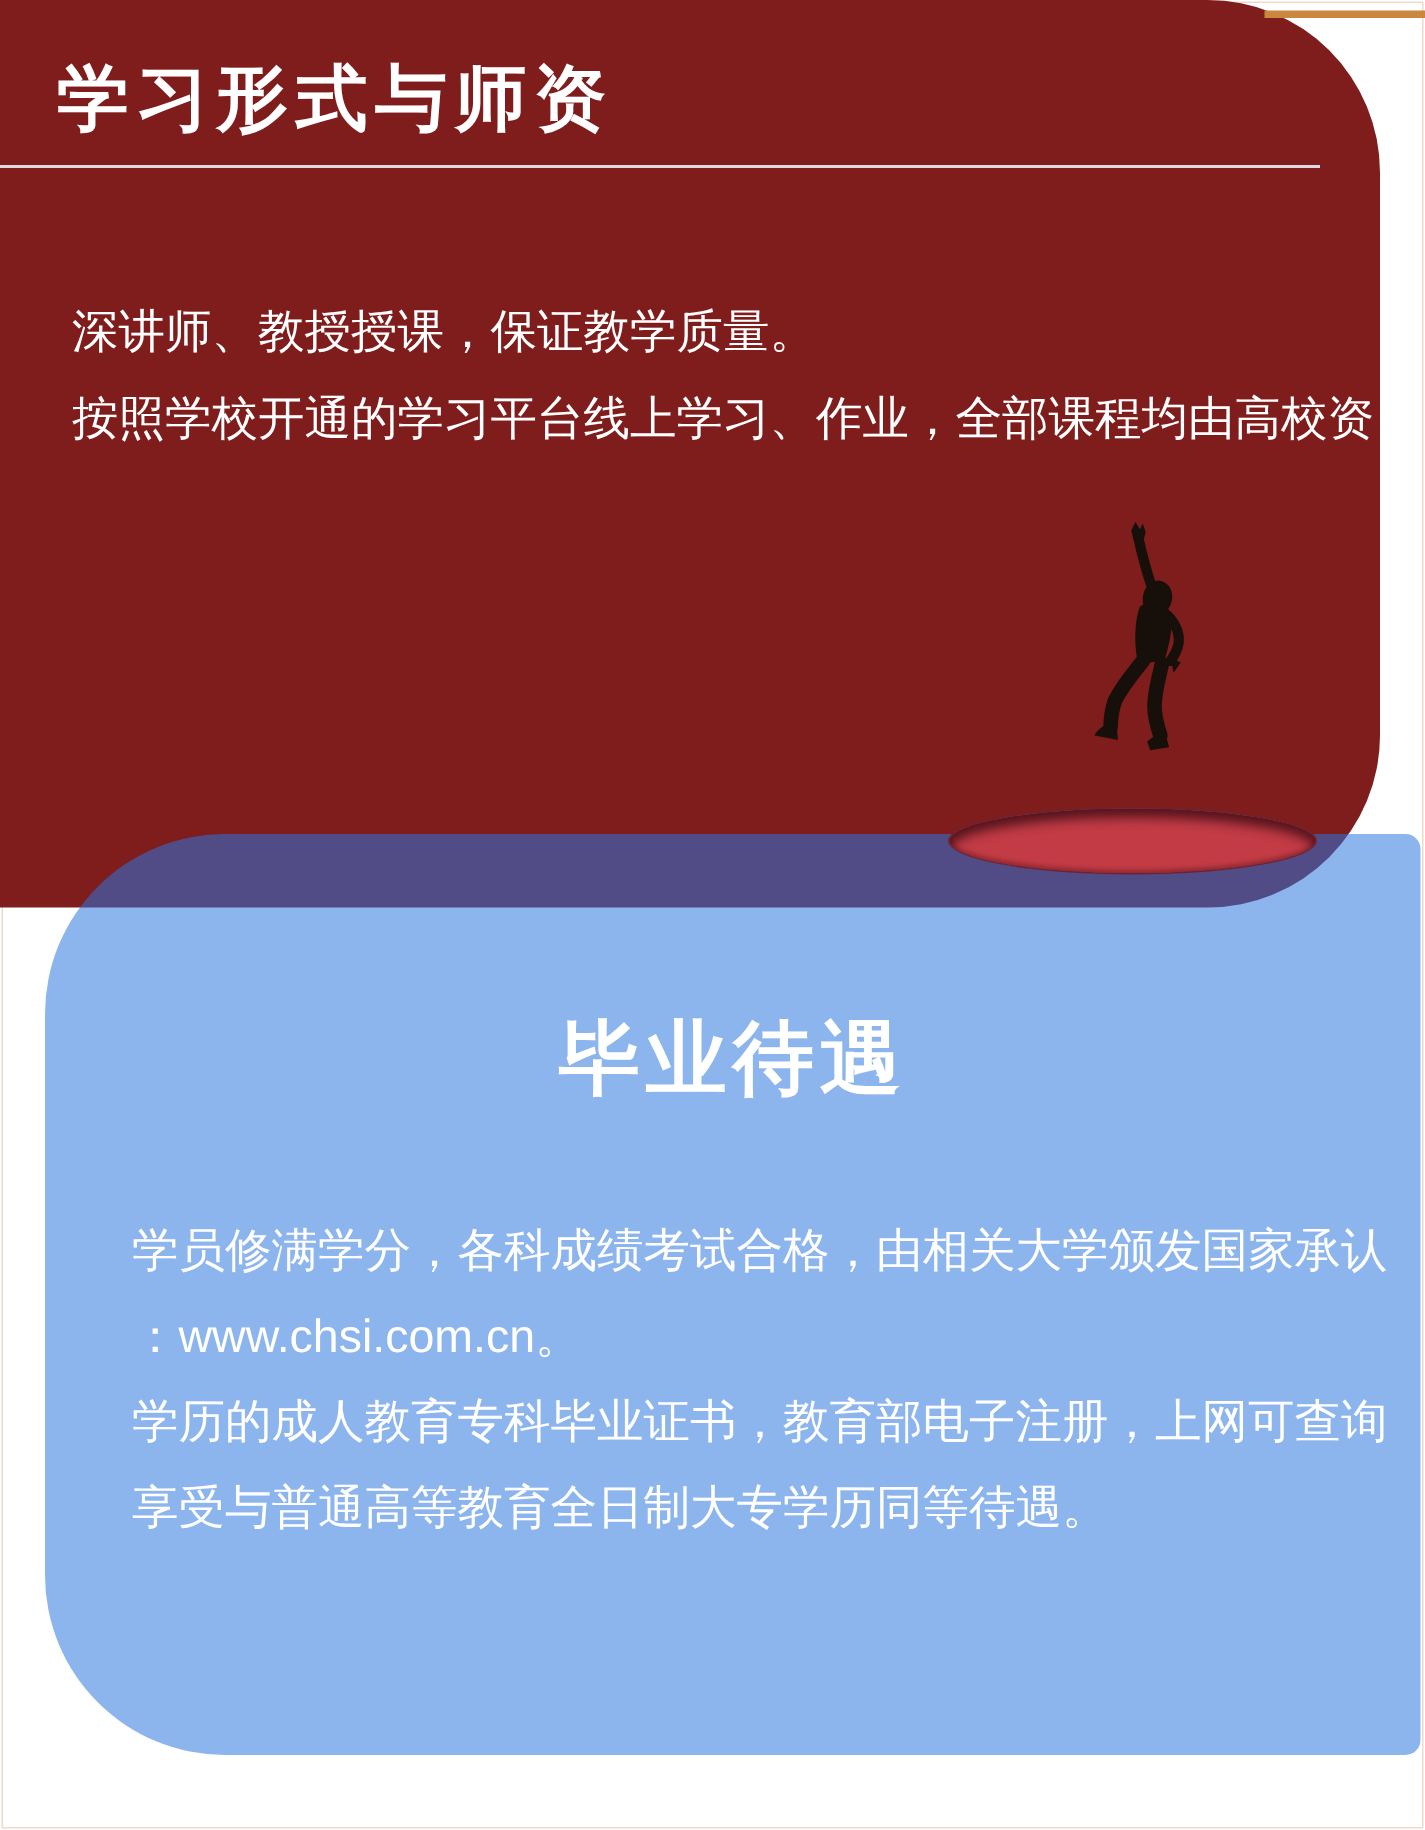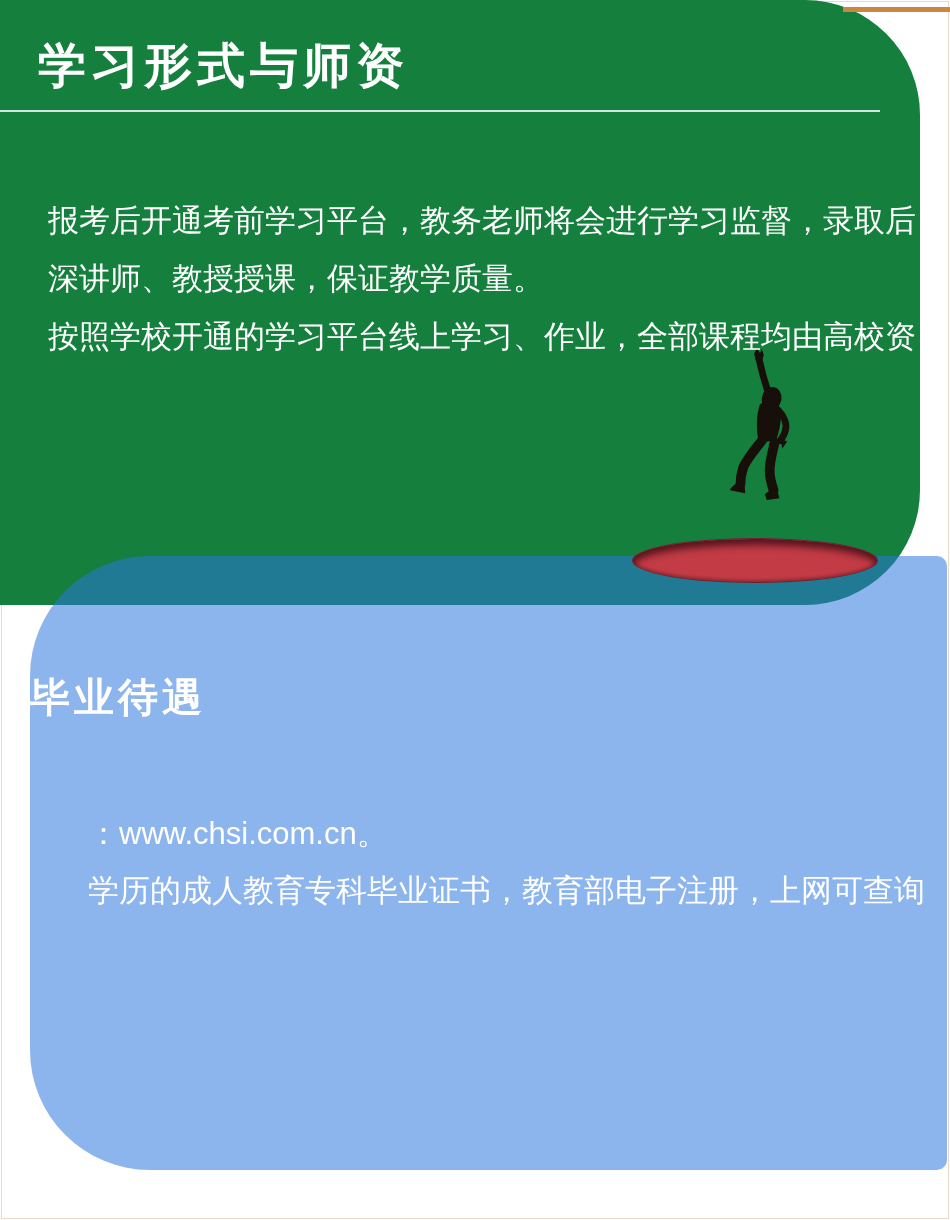--- a/index.html
+++ b/index.html
@@ -14,21 +14,21 @@
     z-index:0;pointer-events:none;
   }
   
   .accent-line{
     position:absolute;left:843px;top:7px;width:107px;height:5px;
     background:#C9873F;z-index:6;
   }
   
   .section-learning{
     position:absolute;left:0;top:0;width:920px;height:605px;
-    background:#15803d;
+    background:#7f1d1d;
     border-radius:0 115px 115px 0;
     z-index:1;
   }
   .section-learning .title{
     position:absolute;left:38px;top:34px;
     font-size:48px;font-weight:bold;color:#ffffff;letter-spacing:5px;
     white-space:nowrap;
   }
   .title-rule{
     position:absolute;left:0;top:110px;width:880px;height:2px;
@@ -40,22 +40,22 @@
   }
   .learning-body .bodyline{line-height:58px;white-space:nowrap;}
   
   .section-graduation{
     position:absolute;left:30px;top:556px;width:917px;height:614px;
     background:rgba(43,116,222,0.54);
     border-radius:120px 10px 10px 120px;
     z-index:2;
   }
   .section-graduation .title{
-    position:absolute;left:0;top:114px;width:100%;text-align:left;
-    font-size:40px;font-weight:bold;color:#ffffff;letter-spacing:4px;
+    position:absolute;left:0;top:114px;width:100%;text-align:center;
+    font-size:54px;font-weight:bold;color:#ffffff;letter-spacing:4px;
   }
   .graduation-body{
     position:absolute;left:58px;top:249px;width:840px;
     color:#ffffff;font-size:31px;
   }
   .graduation-body .bodyline{line-height:57px;white-space:nowrap;}
   
   .red-ellipse{
     position:absolute;left:632px;top:538px;width:246px;height:45px;
     background:#C23B45;border:1px solid #6B2330;border-radius:50%;
@@ -74,21 +74,20 @@
 <div class="page-hairline"></div>
 
 <div class="section-learning">
   <div class="title">学习形式与师资</div>
   <div class="title-rule"></div>
 </div>
 
 <div class="accent-line"></div>
 
 <div class="learning-body">
-  <div class="bodyline">报考后开通考前学习平台，教务老师将会进行学习监督，录取后</div>
   <div class="bodyline">深讲师、教授授课，保证教学质量。</div>
   <div class="bodyline">按照学校开通的学习平台线上学习、作业，全部课程均由高校资</div>
 </div>
 
 <div class="person">
   <svg viewBox="0 0 80 160" width="82" height="156">
     <g fill="#17100A" stroke="#17100A">
       <path d="M37,6 L40,0 L43,5 L45,1 L47,7 L45,14 L39,13 Z" stroke="none"></path>
       <path d="M42,11 C44,20 47,32 51,44" fill="none" stroke-width="7" stroke-linecap="round"></path>
       <ellipse cx="55" cy="52" rx="10" ry="12" stroke="none" transform="rotate(12 55 52)"></ellipse>
@@ -99,18 +98,20 @@
       <path d="M23,137 C18,139 13,143 12,146 L28,149 L27,138 Z" stroke="none"></path>
       <path d="M58,97 C56,107 53,116 53,126 C53,133 55,140 57,146" fill="none" stroke-width="10" stroke-linecap="round"></path>
       <path d="M57,143 L48,150 L50,156 L63,154 L60,143 Z" stroke="none"></path>
     </g>
   </svg>
 </div>
 
 <div class="section-graduation">
   <div class="title">毕业待遇</div>
   <div class="graduation-body">
+    <div class="bodyline">学员修满学分，各科成绩考试合格，由相关大学颁发国家承认</div>
     <div class="bodyline">：www.chsi.com.cn。</div>
     <div class="bodyline">学历的成人教育专科毕业证书，教育部电子注册，上网可查询</div>
+    <div class="bodyline">享受与普通高等教育全日制大专学历同等待遇。</div>
   </div>
 </div>
 
 <div class="red-ellipse"></div>
 
 </body></html>

